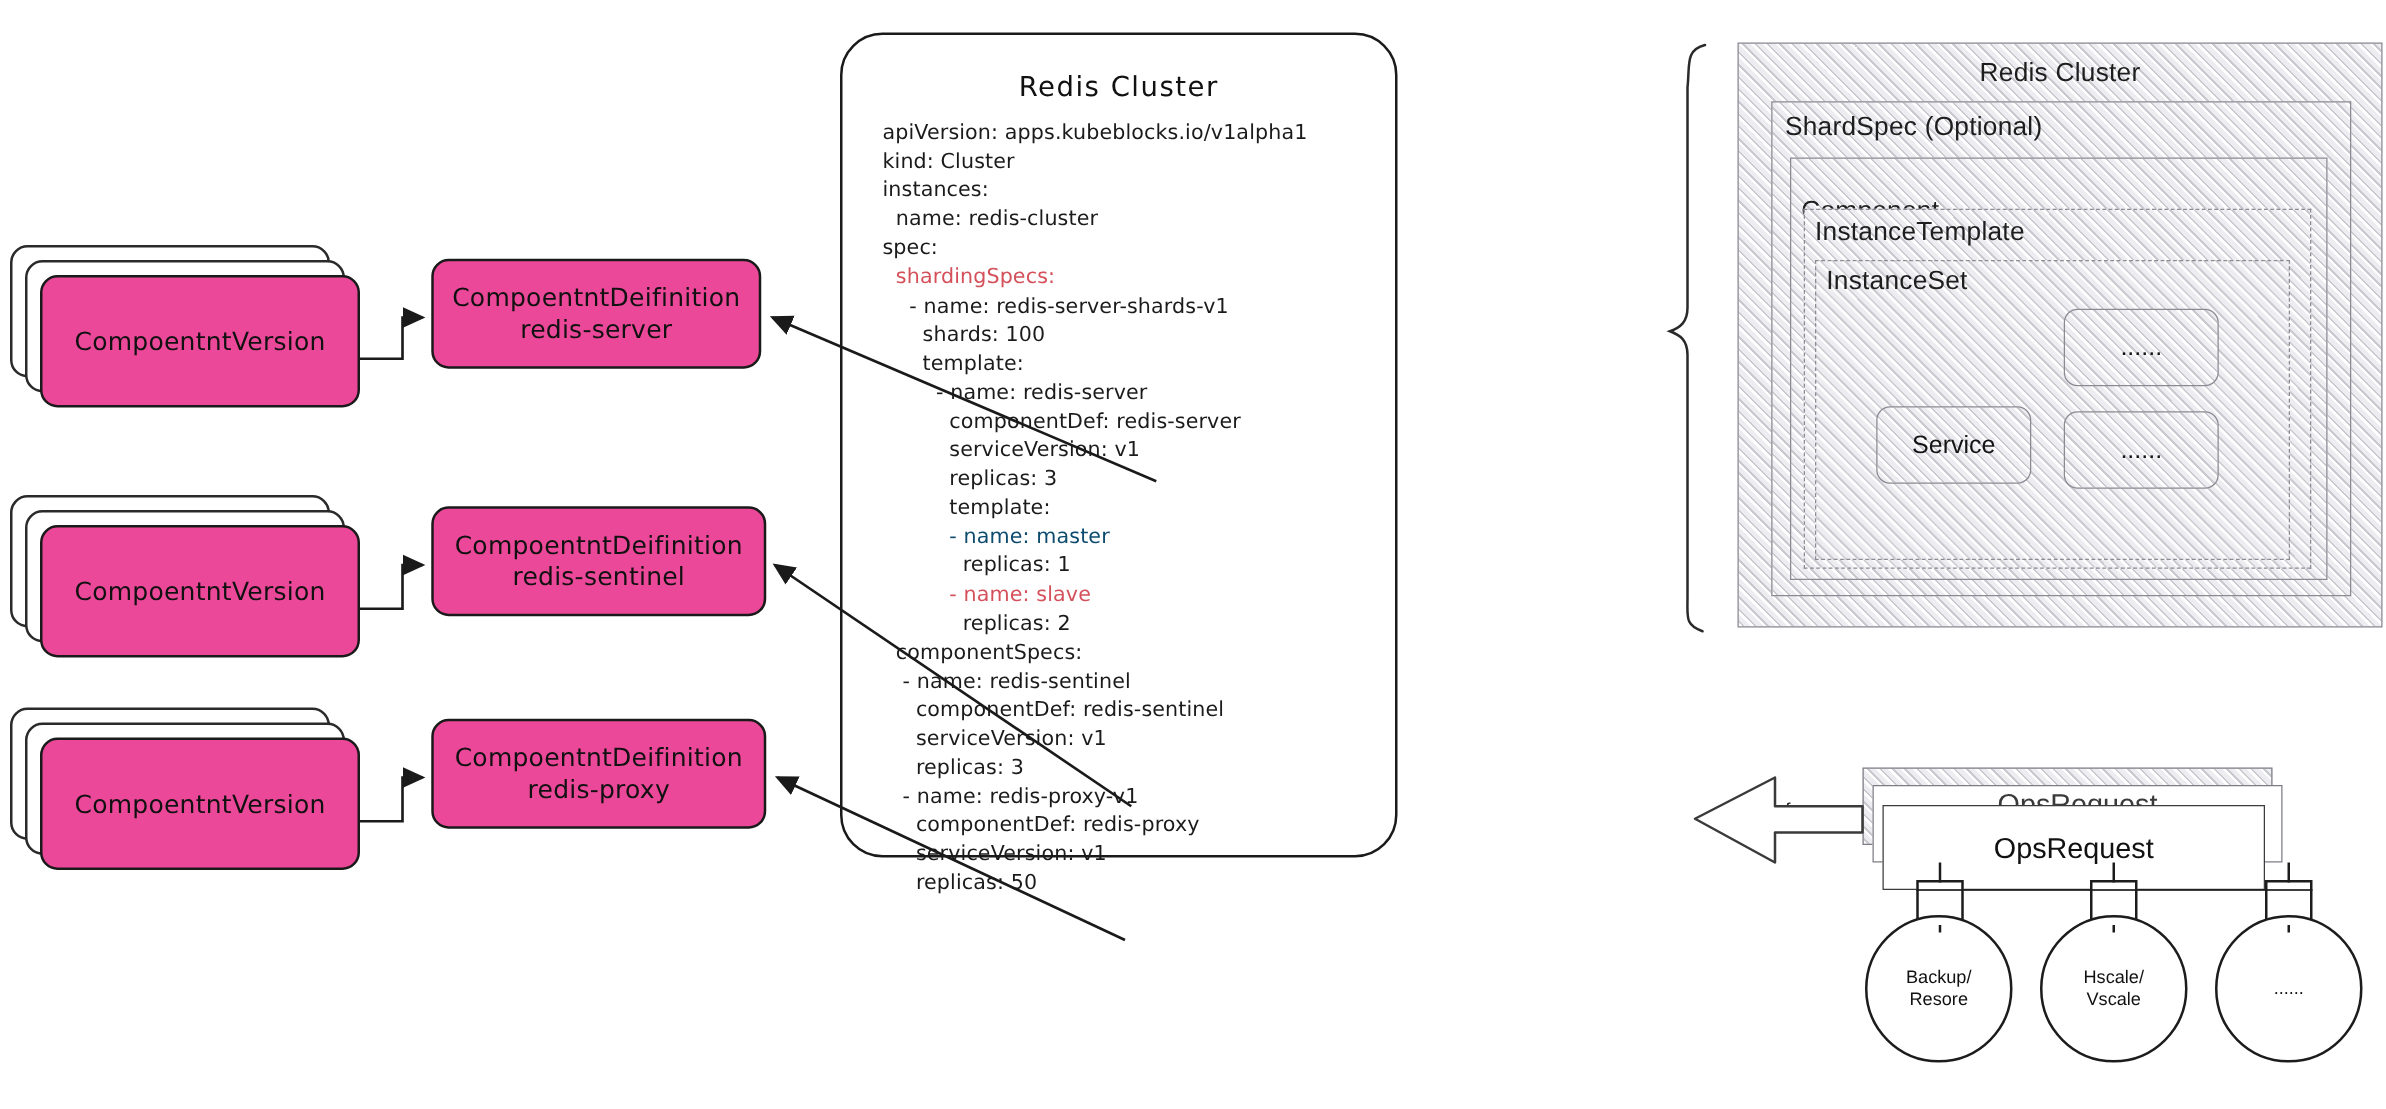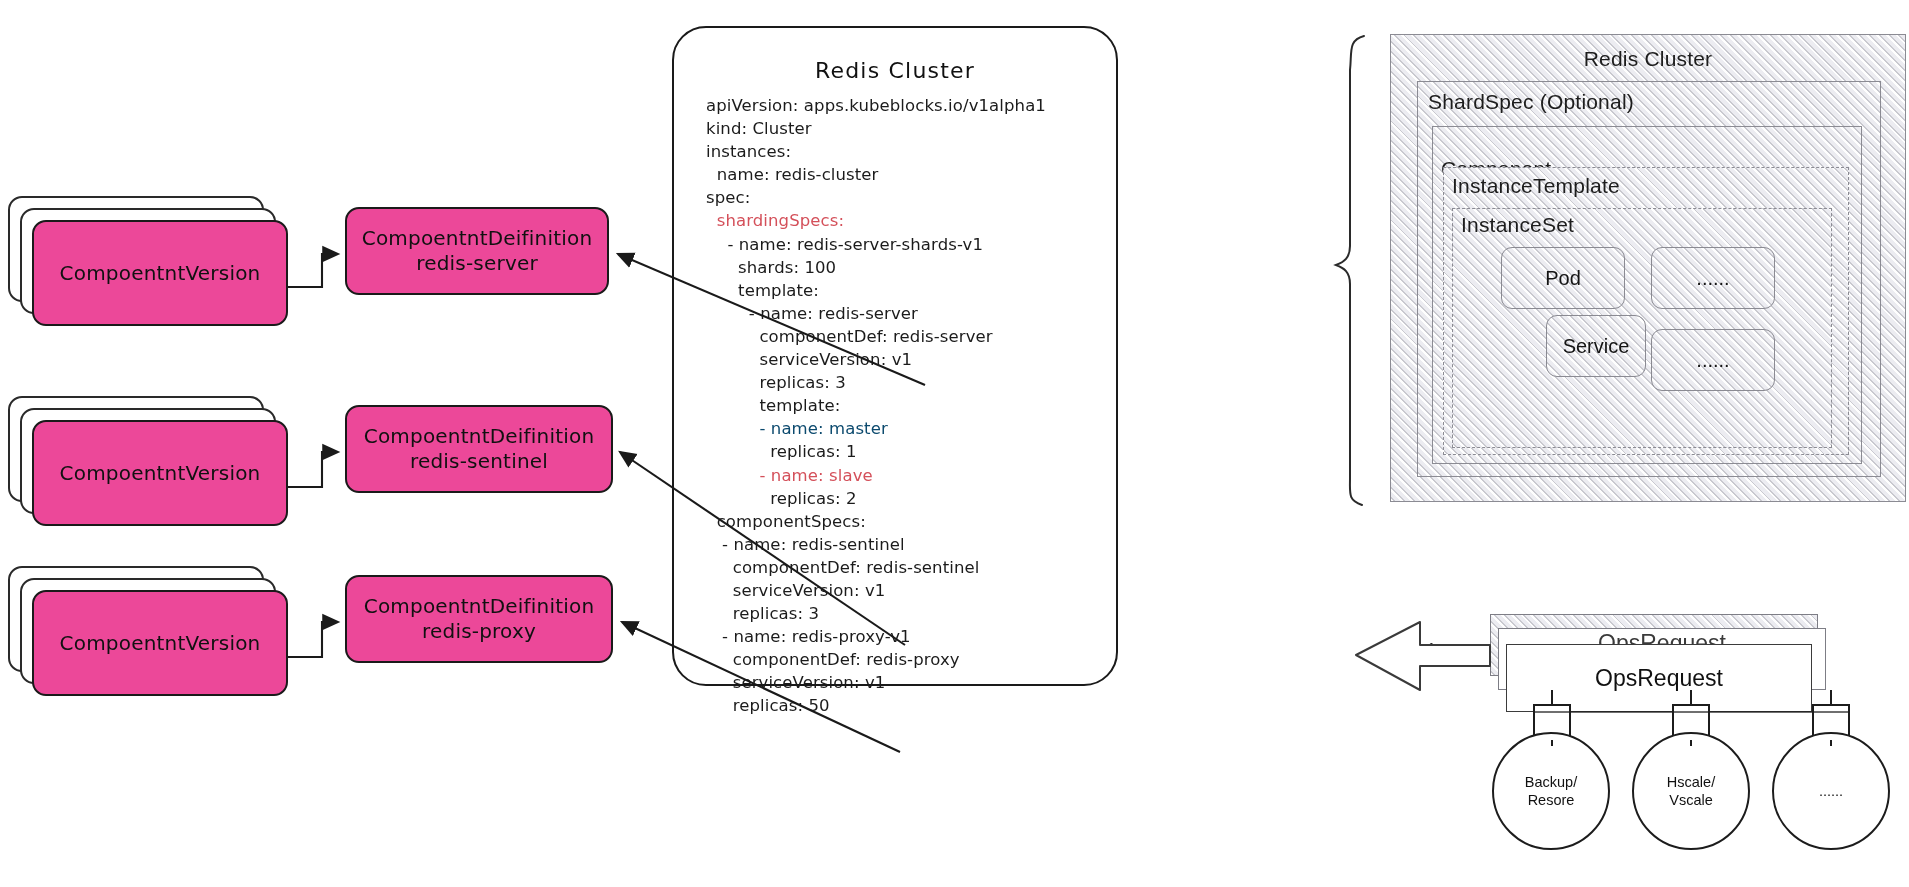--- a/index.html
+++ b/index.html
@@ -174,27 +174,24 @@
 
       <div class="rt-box hatch" style="left:14px;top:44px;width:430px;height:338px;border:1.4px solid #8b8b93;">
         <div class="rt-title" style="left:8px;top:6px;margin-top:24px;">Component</div>
 
         <div class="rt-box hatch" style="left:10px;top:40px;width:406px;height:288px;border:1.5px dashed #8b8b93;">
           <div class="rt-title" style="left:8px;top:6px;">InstanceTemplate</div>
 
           <div class="rt-box hatch" style="left:8px;top:40px;width:380px;height:240px;border:1.5px dashed #8b8b93;">
             <div class="rt-title" style="left:8px;top:4px;">InstanceSet</div>
 
-            <div class="podbox hatch" style="left:48px;top:38px;width:124px;height:62px;">
-              <span>Pod</span>
-            </div>
             <div class="podbox hatch" style="left:198px;top:38px;width:124px;height:62px;">
               <span>......</span>
             </div>
-            <div class="podbox hatch" style="left:48px;top:106px;width:100px;height:62px;margin-left:45px;">
+            <div class="podbox hatch" style="left:48px;top:116px;width:124px;height:62px;">
               <span>Service</span>
             </div>
             <div class="podbox hatch" style="left:198px;top:120px;width:124px;height:62px;">
               <span>......</span>
             </div>
           </div>
         </div>
       </div>
     </div>
   </div>

